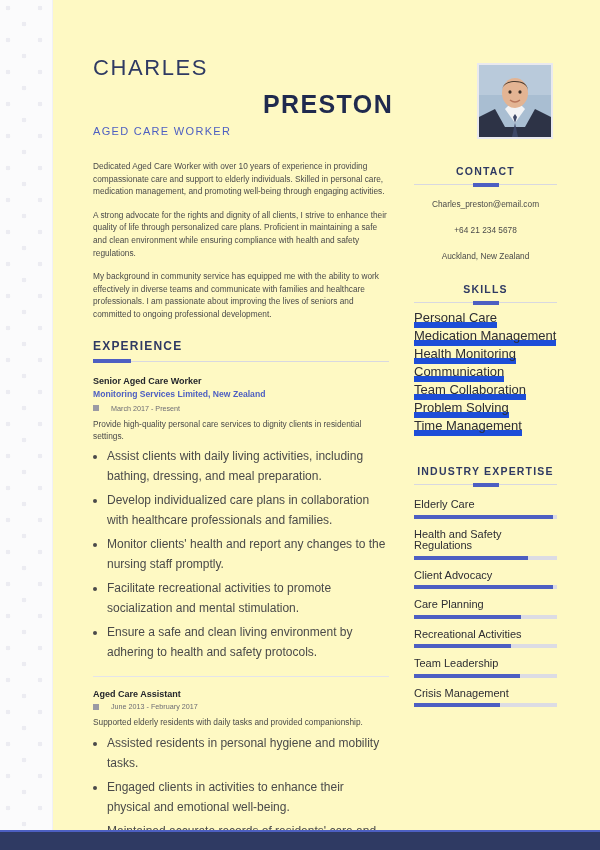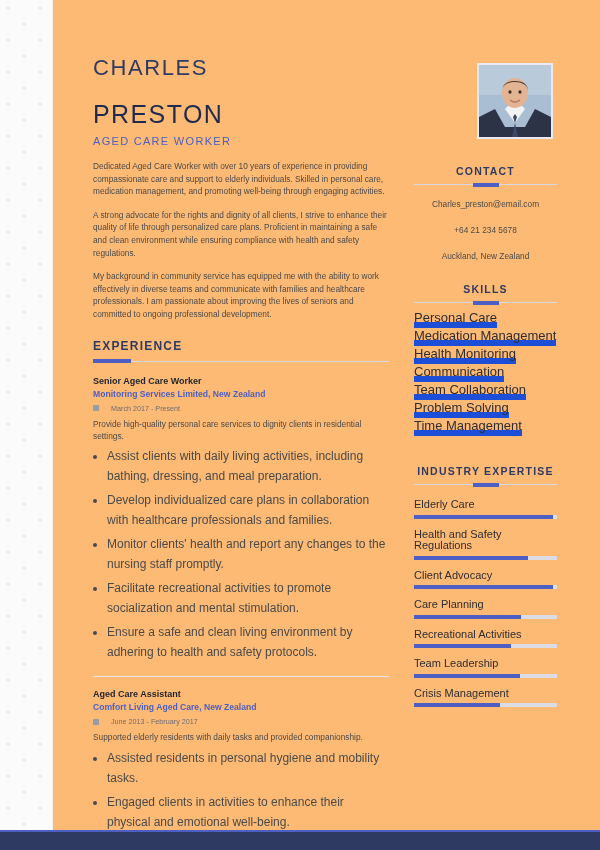--- a/index.html
+++ b/index.html
@@ -11,21 +11,21 @@
     height: 850px;
     background: #ffffff;
     font-family: "Liberation Sans", sans-serif;
     color: #3a3a3a;
     overflow: hidden;
   }
   .page {
     position: relative;
     width: 600px;
     height: 850px;
-    background: #fdba74;
+    background: #fef9c3;
     box-sizing: border-box;
   }
   
   .pattern-strip {
     position: absolute;
     left: 0;
     top: 0;
     width: 52px;
     height: 850px;
     background-color: #fbfbfc;
@@ -63,23 +63,24 @@
     font-size: 22px;
     letter-spacing: 1.6px;
     color: #2f3a63;
     font-weight: 400;
     line-height: 26px;
   }
   .name-last {
     font-size: 25px;
     letter-spacing: 1.4px;
     color: #1f2a4e;
-    font-weight: normal;
+    font-weight: bold;
     line-height: 30px;
-    margin-top: 18px;
+    margin-top: 8px;
+    text-align: center;
   }
   .job-title {
     font-size: 11px;
     letter-spacing: 1.3px;
     color: #4d5fc2;
     margin-top: 6px;
   }
 
   .photo {
     position: absolute;
@@ -296,21 +297,20 @@
         <li>Monitor clients' health and report any changes to the nursing staff promptly.</li>
         <li>Facilitate recreational activities to promote socialization and mental stimulation.</li>
         <li>Ensure a safe and clean living environment by adhering to health and safety protocols.</li>
       </ul>
     </div>
 
     <div class="job-sep"></div>
 
     <div class="job">
       <div class="job-role">Aged Care Assistant</div>
-      <div class="job-company">Comfort Living Aged Care, New Zealand</div>
       <div class="job-date">
         <span class="cal-icon"></span>
         <span>June 2013 - February 2017</span>
       </div>
       <p class="job-desc">Supported elderly residents with daily tasks and provided companionship.</p>
       <ul class="bullets">
         <li>Assisted residents in personal hygiene and mobility tasks.</li>
         <li>Engaged clients in activities to enhance their physical and emotional well-being.</li>
         <li>Maintained accurate records of residents' care and progress.</li>
       </ul>

